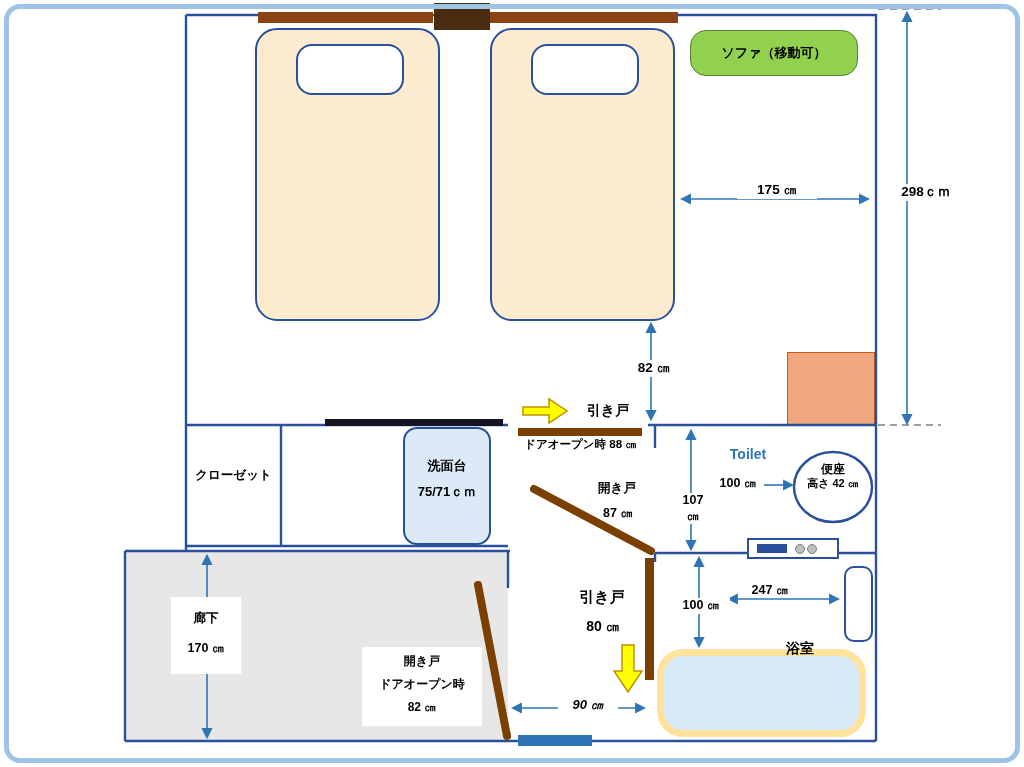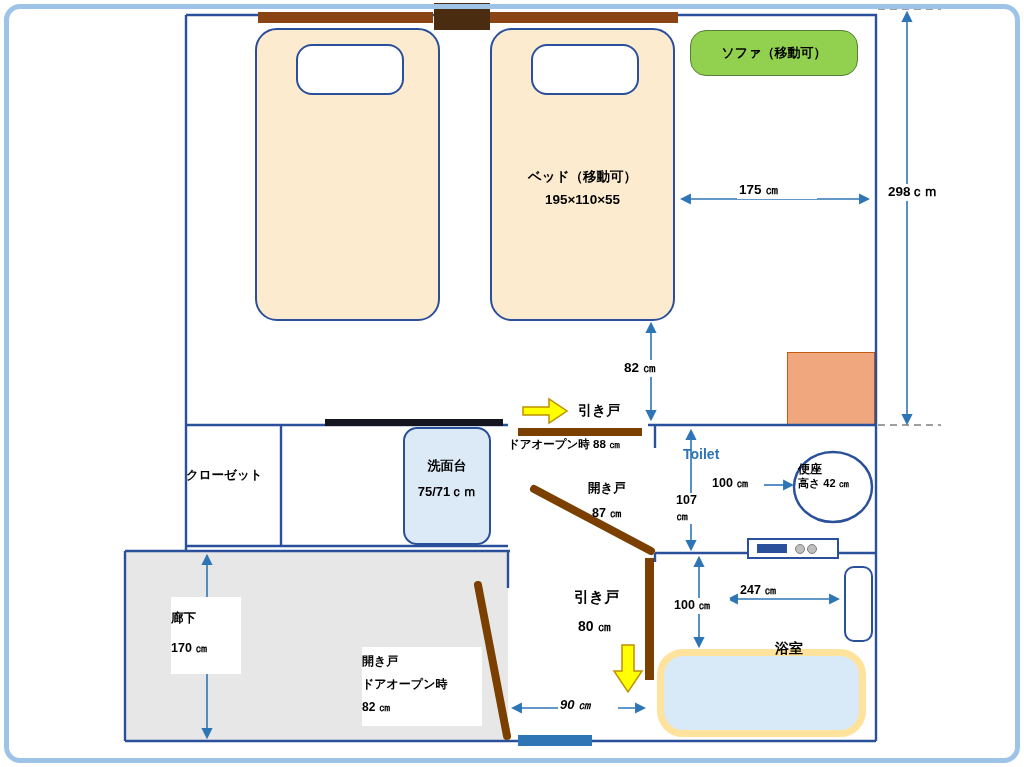--- a/index.html
+++ b/index.html
@@ -3,21 +3,21 @@
 <meta charset="utf-8">
 <style>
   html,body{margin:0;padding:0;background:#fff;}
   .canvas{position:relative;width:1024px;height:767px;background:#ffffff;
           font-family:"Liberation Sans",sans-serif;overflow:hidden;}
   .frame{position:absolute;inset:4px;border:5px solid #9DC3E6;border-radius:16px;
          pointer-events:none;z-index:6;}
   .abs{position:absolute;box-sizing:border-box;}
   .furn{z-index:1;}
   svg.lines{position:absolute;left:0;top:0;z-index:2;}
-  .lbl{position:absolute;z-index:3;font-weight:bold;color:#000;line-height:1.25;}
+  .lbl{position:absolute;z-index:3;font-weight:bold;color:#000;text-align:center;line-height:1.25;}
   .wbg{background:#ffffff;padding:0 2px;}
   .bed{background:#FCEBCF;border:2px solid #2A4F9B;border-radius:22px;}
   .pillow{position:absolute;left:39px;top:14px;width:104px;height:47px;background:#fff;
           border:2px solid #2A4F9B;border-radius:16px;}
   .bed-text{position:absolute;top:132px;left:0;width:100%;text-align:center;
             font-weight:bold;font-size:13.5px;}
   .bed-text div{margin:6px 0;}
   .sofa{background:#92D050;border:1px solid #538135;border-radius:16px;display:flex;
         align-items:center;justify-content:center;font-weight:bold;font-size:13px;}
   .corner-table{background:#F1A77E;border:1px solid #C55A11;}
@@ -34,24 +34,20 @@
   <div class="frame"></div>
 
   <div class="abs furn corridor" style="left:125px;top:551px;width:383px;height:190px;"></div>
 
   <div class="abs furn bed" style="left:255px;top:28px;width:185px;height:293px;">
     <div class="pillow"></div>
   </div>
 
   <div class="abs furn bed" style="left:490px;top:28px;width:185px;height:293px;">
     <div class="pillow"></div>
-    <div class="bed-text">
-      <div>ベッド（移動可）</div>
-      <div>195×110×55</div>
-    </div>
   </div>
 
   <div class="abs furn sofa" style="left:690px;top:30px;width:168px;height:46px;">
     <span>ソファ（移動可）</span>
   </div>
 
   <div class="abs furn corner-table" style="left:787px;top:352px;width:88px;height:73px;"></div>
 
   <div class="abs furn washbasin" style="left:403px;top:427px;width:88px;height:118px;">
     <div>洗面台</div>
@@ -112,21 +108,21 @@
 
   <div class="lbl wbg" style="left:886px;top:184px;width:76px;font-size:13.5px;">298ｃｍ</div>
   <div class="lbl wbg" style="left:737px;top:182px;width:76px;font-size:13.5px;">175 ㎝</div>
   <div class="lbl wbg" style="left:622px;top:360px;width:60px;font-size:13.5px;">82 ㎝</div>
 
   <div class="lbl" style="left:578px;top:402px;width:60px;font-size:14px;">引き戸</div>
   <div class="lbl" style="left:508px;top:437px;width:145px;font-size:11.5px;">ドアオープン時 88 ㎝</div>
 
   <div class="lbl" style="left:186px;top:468px;width:95px;font-size:12.5px;">クローゼット</div>
 
-  <div class="lbl" style="left:683px;top:446px;width:52px;font-size:14px;color:#2E75B6;">Toilet</div>
+  <div class="lbl" style="left:722px;top:446px;width:52px;font-size:14px;color:#2E75B6;">Toilet</div>
   <div class="lbl" style="left:712px;top:476px;width:52px;font-size:12.5px;">100 ㎝</div>
   <div class="lbl" style="left:798px;top:462px;width:70px;font-size:12px;">
     <div>便座</div>
     <div style="font-size:11px;">高さ 42 ㎝</div>
   </div>
 
   <div class="lbl" style="left:588px;top:481px;width:58px;font-size:12.5px;">開き戸</div>
   <div class="lbl" style="left:592px;top:506px;width:52px;font-size:12.5px;">87 ㎝</div>
 
   <div class="lbl wbg" style="left:674px;top:493px;width:34px;font-size:12.5px;">107 ㎝</div>

